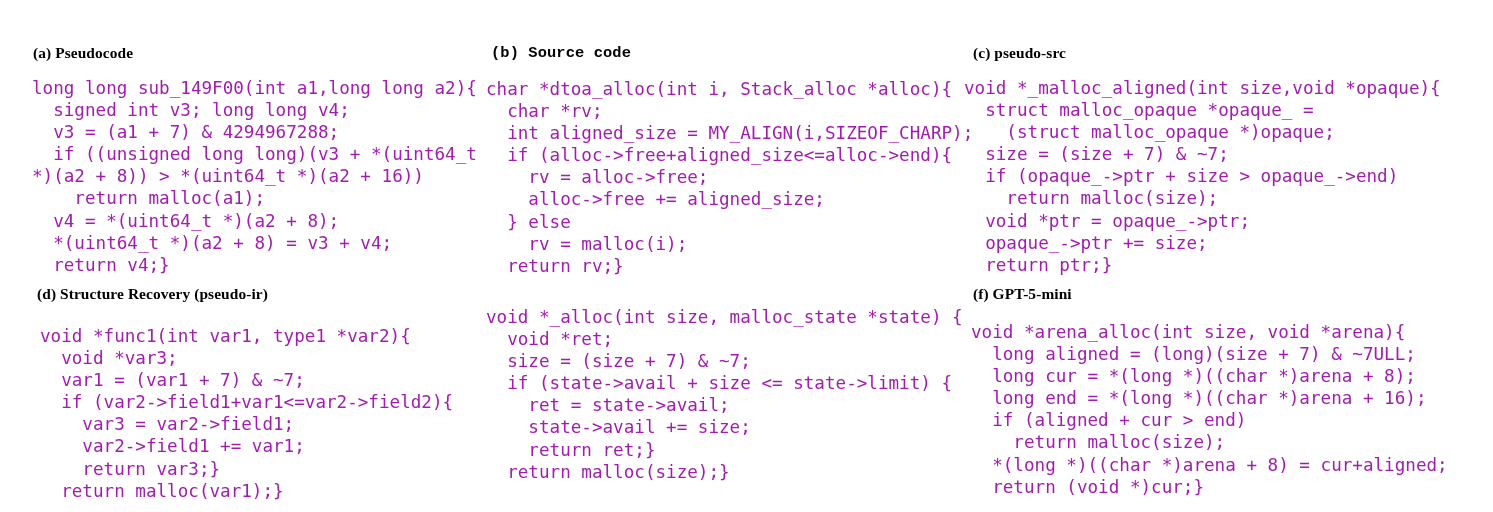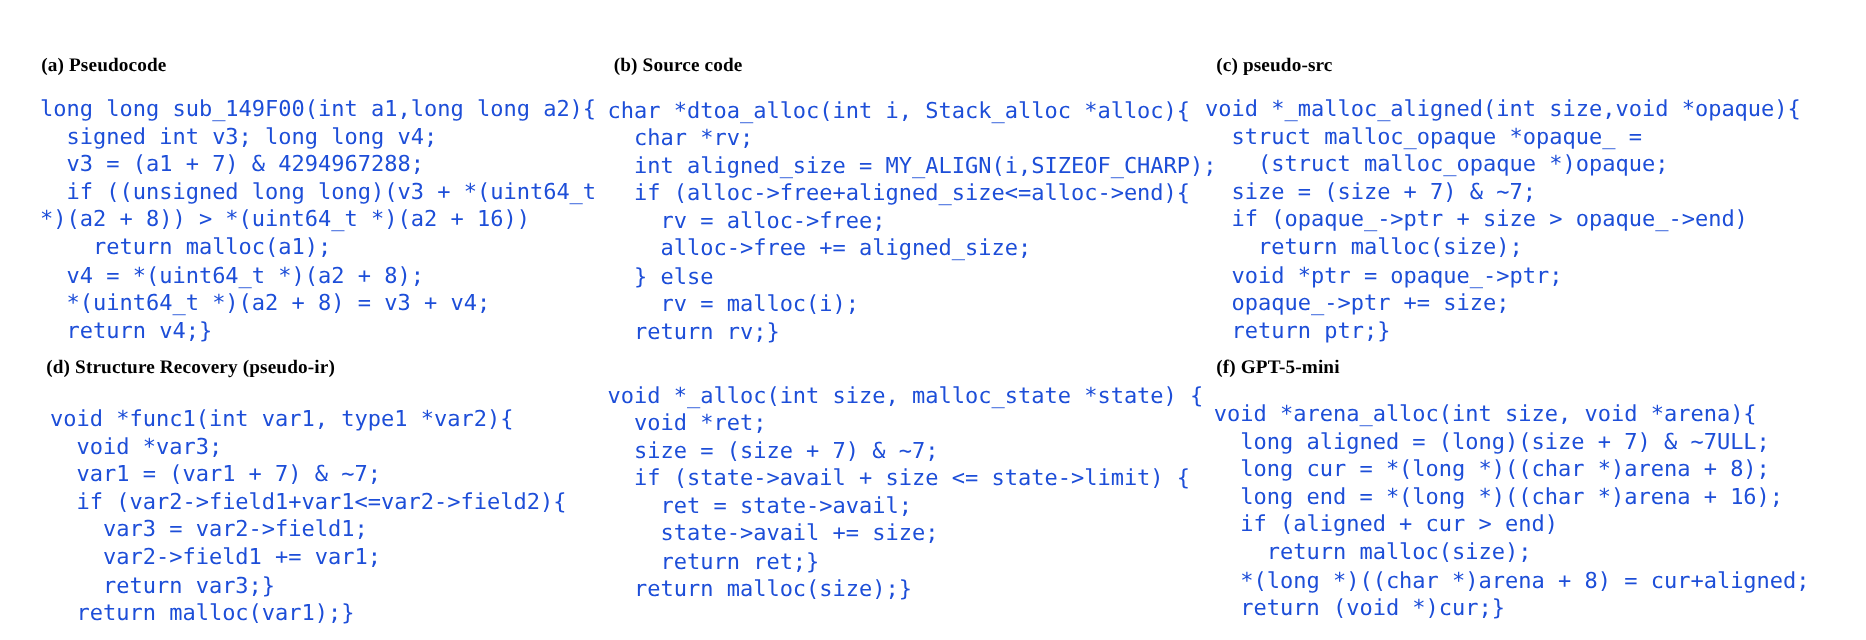--- a/index.html
+++ b/index.html
@@ -44,30 +44,30 @@
     line-height: 18px;
     color: #000000;
     white-space: nowrap;
     letter-spacing: 0.1px;
   }
   .code {
     font-family: "DejaVu Sans Mono", monospace;
     font-size: 17.6px;
     line-height: 22.1px;
     white-space: pre;
-    color: #1d4ed8;
+    color: #a21caf;
     margin: 0;
     padding: 0;
     letter-spacing: 0px;
   }
   
   .p-a .panel-title { margin-left: 0px; }
   .p-a .code       { margin-top: 15px; margin-left: -1px; }
 
-  .p-b .panel-title { margin-left: 14px; }
+  .p-b .panel-title { margin-left: 14px; font-family: Liberation Mono, monospace; }
   .p-b .code       { margin-top: 16px; margin-left: 9px; }
 
   .p-c .panel-title { margin-left: 9px; }
   .p-c .code       { margin-top: 15px; margin-left: 0px; }
 
   .p-d .panel-title { margin-left: 4px; }
   .p-d .code       { margin-top: 22px; margin-left: 7px; }
 
   .p-e .panel-title { margin-left: 14px; }
   .p-e .code       { margin-top: 21px; margin-left: 9px; }

